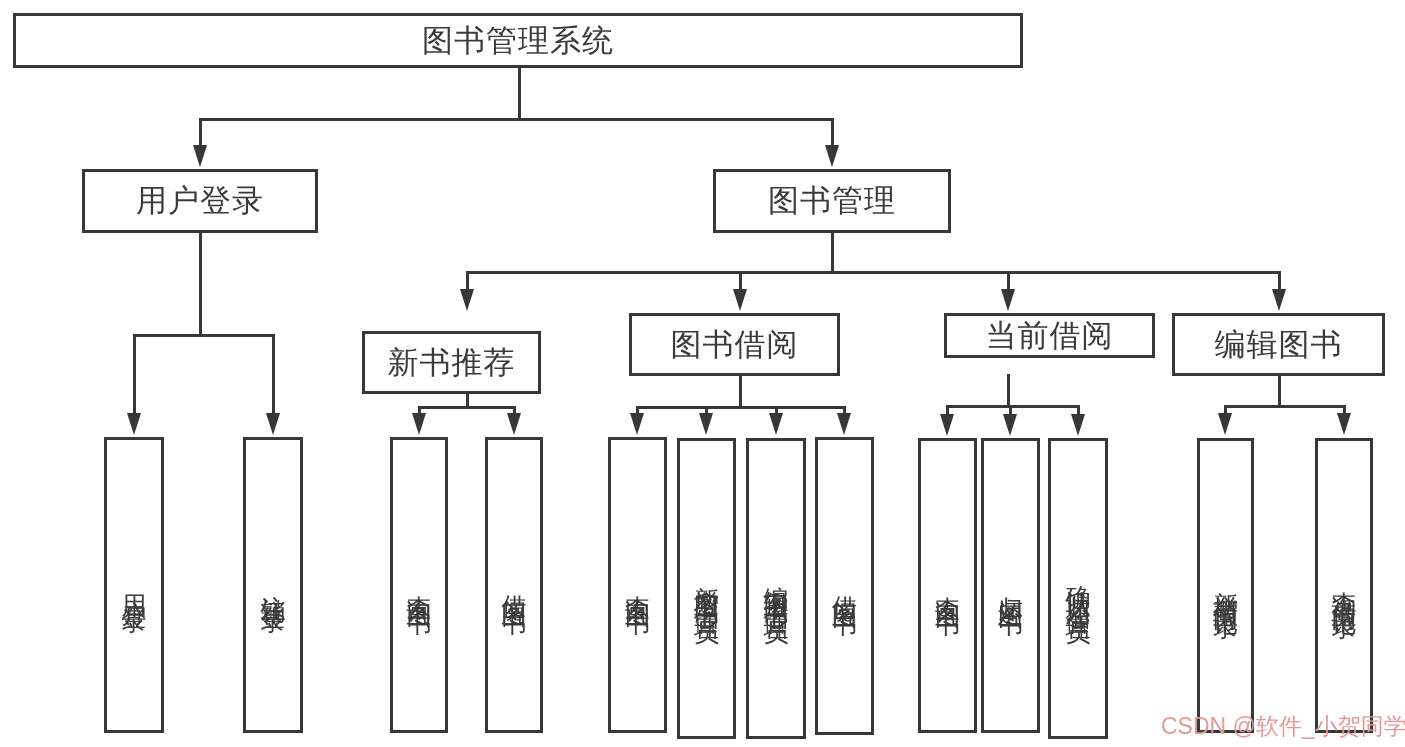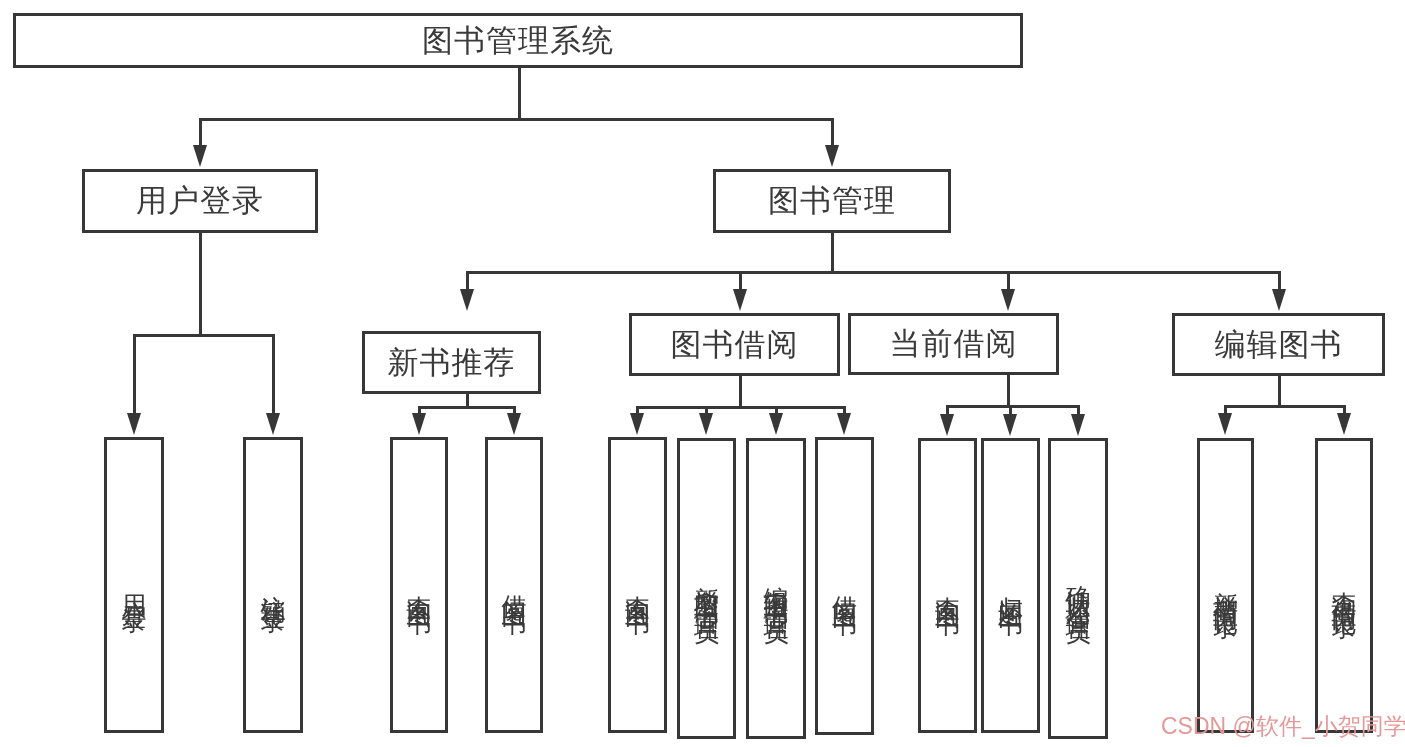--- a/index.html
+++ b/index.html
@@ -120,21 +120,21 @@
     </div>
     <div class="node horiz" style="left: 713px; top: 169px; width: 238px; height: 64px;">
       <span class="node-label">图书管理</span>
     </div>
     <div class="node horiz" style="left: 362px; top: 313px; width: 179px; height: 63px; margin-top: 18px;">
       <span class="node-label">新书推荐</span>
     </div>
     <div class="node horiz" style="left: 629px; top: 313px; width: 211px; height: 63px;">
       <span class="node-label">图书借阅</span>
     </div>
-    <div class="node horiz" style="left: 848px; top: 313px; width: 211px; height: 62px;">
+    <div class="node horiz" style="left: 944px; top: 313px; width: 211px; height: 45px;">
       <span class="node-label">当前借阅</span>
     </div>
     <div class="node horiz" style="left: 1172px; top: 313px; width: 213px; height: 63px;">
       <span class="node-label">编辑图书</span>
     </div>
     <div class="node vert" style="left: 104px; top: 437px; width: 60px; height: 296px;">
       <span class="node-label">用户登录</span>
     </div>
     <div class="node vert" style="left: 243px; top: 437px; width: 60px; height: 296px;">
       <span class="node-label">注销登录</span>

